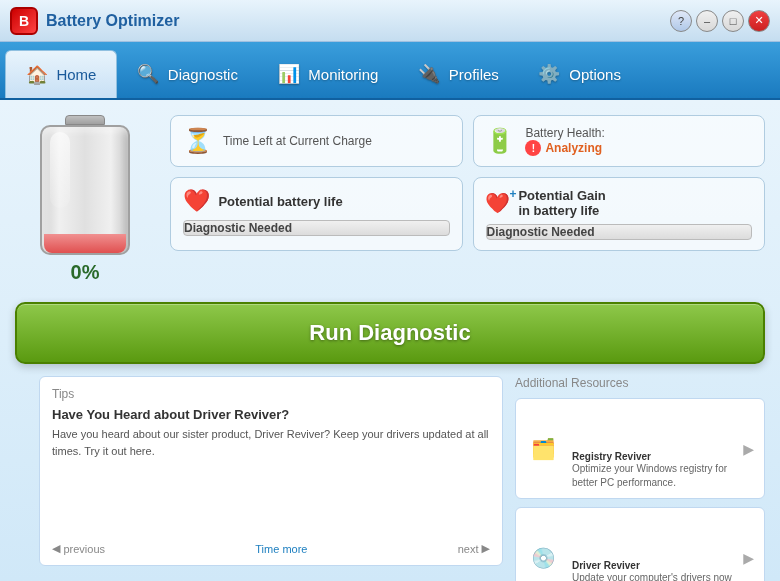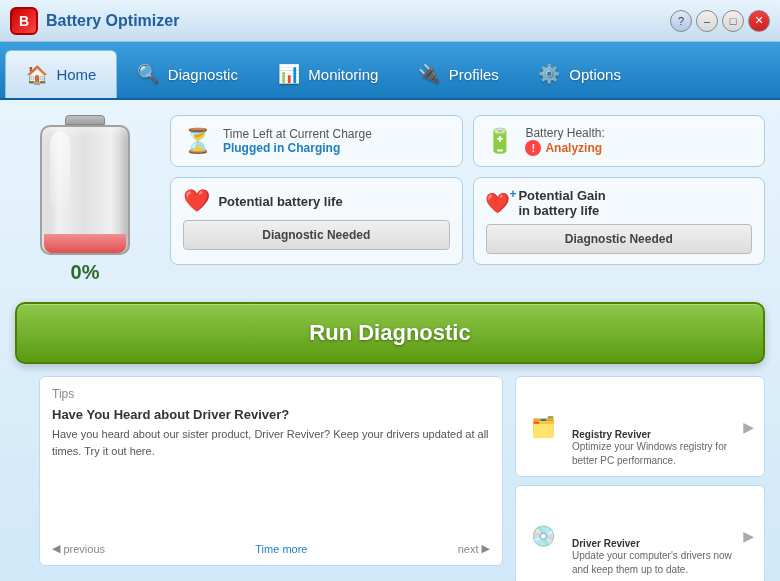--- a/index.html
+++ b/index.html
@@ -220,29 +220,29 @@
       gap: 8px;
       margin-bottom: 6px;
     }
     .potential-title {
       font-size: 13px;
       color: #333;
       font-weight: 700;
     }
     .diagnostic-needed-btn {
       width: 100%;
-      padding: 7px;
+      padding: 0;
       background: linear-gradient(to bottom, #f0f0f0, #dcdcdc);
       border: 1px solid #bbb;
       border-radius: 4px;
       font-size: 12px;
       font-weight: 600;
       color: #444;
       cursor: pointer;
-      text-align: center;
+      text-align: left;
     }
 
     
     .run-diagnostic-btn {
       background: linear-gradient(to bottom, #8ec84a, #5a9a10);
       border: 2px solid #4a8000;
       border-radius: 10px;
       color: white;
       font-size: 22px;
       font-weight: bold;
@@ -436,21 +436,20 @@
       <div class="battery-percent">0%</div>
     </div>
 
     <div class="info-panels">
 
       <div class="info-row">
         <div class="info-card">
           <span class="info-icon">⏳</span>
           <div class="info-text-block">
             <div class="info-label">Time Left at Current Charge</div>
-            <div class="info-value charging">Plugged in Charging</div>
           </div>
         </div>
         <div class="info-card">
           <span class="info-icon">🔋</span>
           <div class="info-text-block">
             <div class="info-label">Battery Health:</div>
             <div class="info-value analyzing">
               <span class="warn-icon">!</span>
               <span>Analyzing</span>
             </div>
@@ -496,20 +495,21 @@
         </div>
         <div class="tips-learn-more">Time more</div>
         <div class="tips-next">
           <span>next</span>
           <span>▶</span>
         </div>
       </div>
     </div>
 
     <div class="resources-panel">
+      <div class="resources-title">Additional Resources</div>
       <div class="resource-item">
         <div class="resource-icon">🗂️</div>
         <div class="resource-text">
           <div class="resource-name">Registry Reviver</div>
           <div class="resource-desc">Optimize your Windows registry for better PC performance.</div>
         </div>
         <span class="resource-arrow">▶</span>
       </div>
       <div class="resource-item">
         <div class="resource-icon">💿</div>

